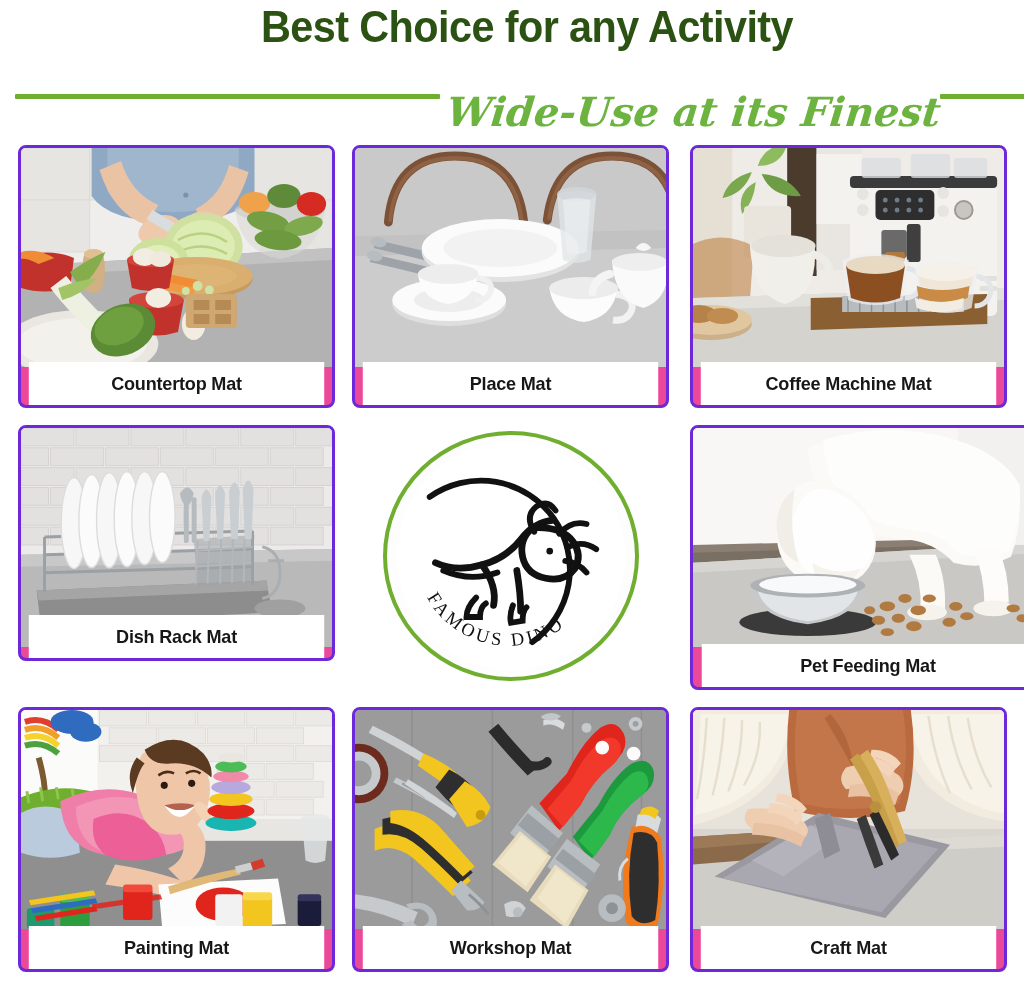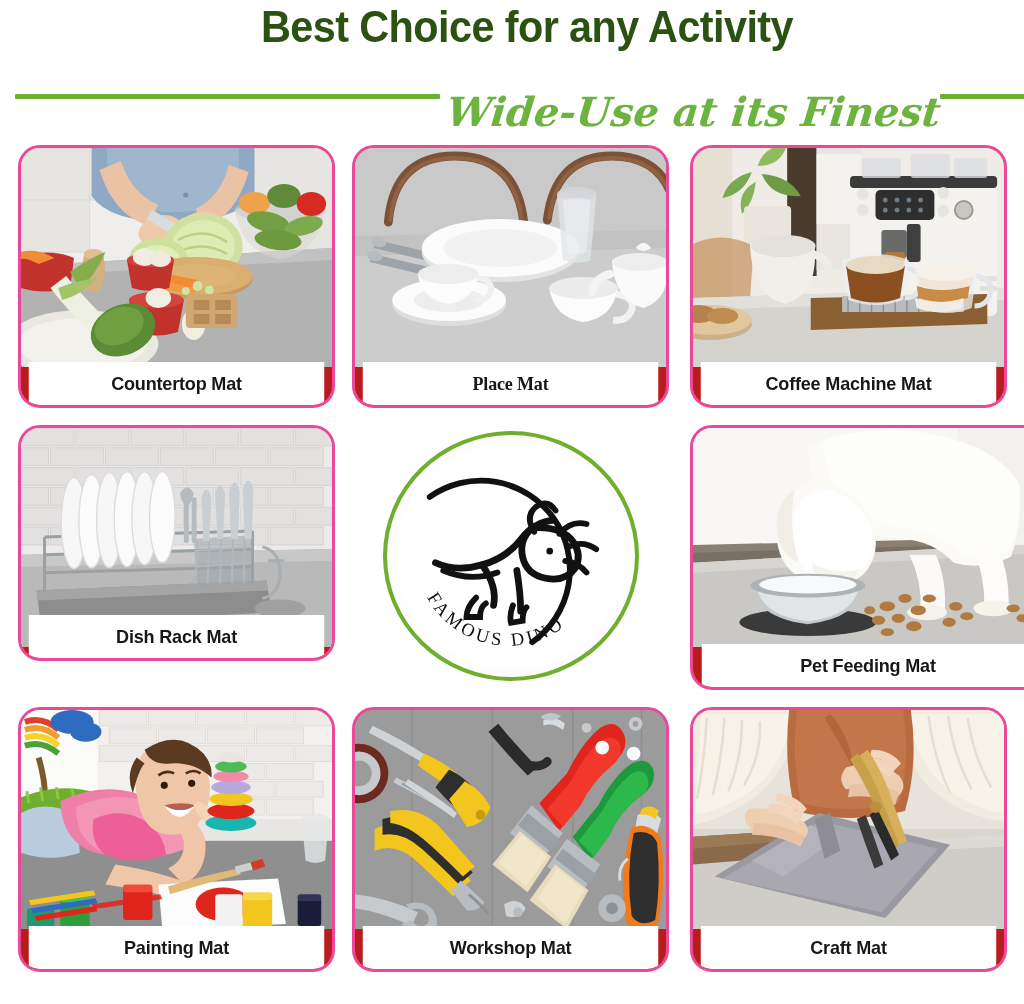--- a/index.html
+++ b/index.html
@@ -32,23 +32,23 @@
     color:#6cb33f;
     font-family:"DejaVu Serif", serif;
     font-style:italic;font-weight:bold;
     transform:translateY(-38px) skewX(-6deg);
     white-space:nowrap;
   }
   
   #grid{position:absolute;left:0;top:0;width:1024px;height:1004px;}
   .card{
     position:absolute;
-    border:3px solid #ec4899;
-    border-radius:22px;
-    background:#b91c1c;
+    border:3px solid #6d28d9;
+    border-radius:8px;
+    background:#ec4899;
     overflow:hidden;
     box-sizing:border-box;
   }
   .photo{position:absolute;left:0;top:0;right:0;height:219px;overflow:hidden;background:#bfbfbf;}
   .cap{
     position:absolute;left:0;right:0;bottom:0;height:43px;
     display:flex;align-items:center;justify-content:center;
     background:#ffffff;
     color:#171717;
     font-size:19px;font-weight:bold;
@@ -160,21 +160,21 @@
         <path d="M50 124 q20 -14 36 -20 q-10 24 -26 36 Z" fill="#86ad4c"></path>
         <path d="M38 140 q20 -8 40 -10 q-18 18 -36 22 Z" fill="#a2c466"></path>
 
         <ellipse cx="104" cy="182" rx="34" ry="25" fill="#5c8b35" transform="rotate(-22 104 182)"></ellipse>
         <ellipse cx="100" cy="178" rx="26" ry="18" fill="#6fa040" transform="rotate(-22 100 178)"></ellipse>
       </svg>
     </div>
     <div class="cap">Countertop Mat</div>
   </div>
 
-  <div class="card" style="left:352px;top:145px;width:317px;height:263px;font-family:Liberation Serif, serif;">
+  <div class="card" style="left:352px;top:145px;width:317px;height:263px;">
     <div class="photo">
       <svg class="ph" viewBox="0 0 317 219" preserveAspectRatio="none">
         <rect width="317" height="219" fill="#d6d6d6"></rect>
         <rect y="0" width="317" height="92" fill="#c9c9c9"></rect>
         <path d="M0 88 L317 82 L317 219 L0 219 Z" fill="#c2c2c2"></path>
         <path d="M0 108 L317 100 L317 219 L0 219 Z" fill="#cccccc"></path>
 
         <g fill="none" stroke="#7b5138" stroke-width="9" stroke-linecap="round">
           <path d="M34 74 q6 -66 68 -66 q62 0 70 66"></path>
           <path d="M196 72 q8 -64 66 -64 q60 0 66 64"></path>

